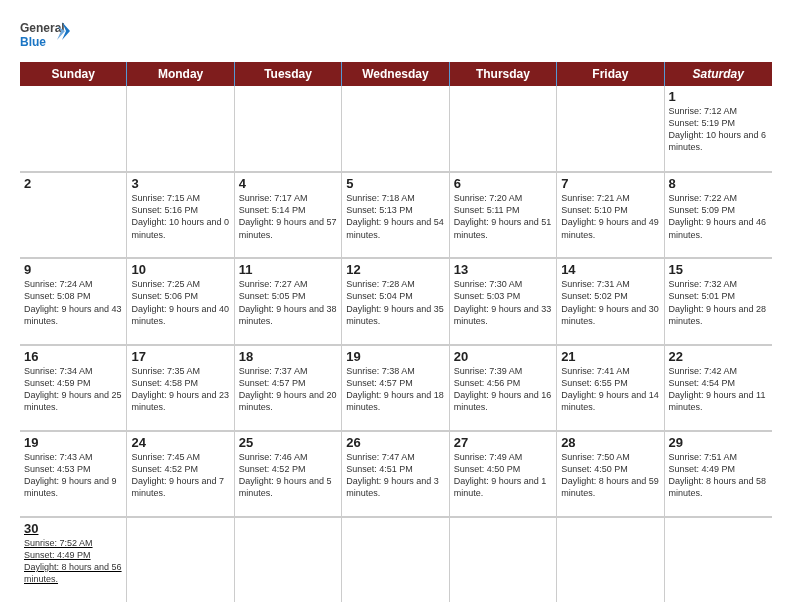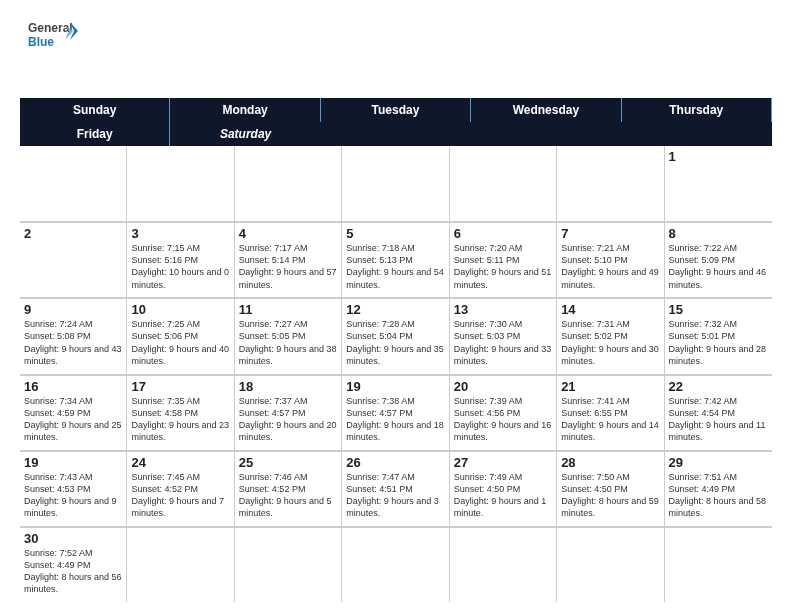--- a/index.html
+++ b/index.html
@@ -20,44 +20,42 @@
     .header {
       display: flex;
       align-items: flex-start;
       justify-content: space-between;
       margin-bottom: 8px;
     }
     .logo {
       display: flex;
       align-items: center;
       gap: 4px;
-      margin-left: 8px;
     }
     .title-block {
       text-align: right;
     }
     .month-title {
       font-size: 32px;
       color: #222;
       font-weight: normal;
     }
     .location {
       font-size: 14px;
       color: #555;
     }
     .calendar {
       flex: 1;
       display: flex;
       flex-direction: column;
     }
     .cal-header {
       display: grid;
-      grid-template-columns: repeat(5, 1fr);
-      background: #0f172a;
-      margin-top: 36px;
+      grid-template-columns: repeat(7, 1fr);
+      background: #7f1d1d;
     }
     .cal-header-cell {
       color: #fff;
       font-size: 12px;
       font-weight: bold;
       padding: 5px 4px;
       text-align: center;
       border-right: 1px solid #5599d4;
     }
     .cal-header-cell:last-child { border-right: none; font-style: italic; }
@@ -65,21 +63,21 @@
       display: flex;
       flex-direction: column;
       flex: 1;
     }
     .cal-row {
       display: grid;
       grid-template-columns: repeat(7, 1fr);
       flex: 1;
       border-bottom: 1px solid #ccc;
     }
-    .cal-row:last-child { border-bottom: none; }
+    .cal-row:last-child { border-bottom: none; text-decoration: underline; }
     .cal-cell {
       border-right: 1px solid #ccc;
       border-top: 1px solid #ccc;
       padding: 3px 4px;
       font-size: 9.5px;
       color: #333;
       vertical-align: top;
       min-height: 0;
     }
     .cal-cell:last-child { border-right: none; }
@@ -132,20 +130,24 @@
     <div class="cal-body">
     <div class="cal-row row-first">
           <div class="cal-cell empty"></div>
           <div class="cal-cell empty"></div>
           <div class="cal-cell empty"></div>
           <div class="cal-cell empty"></div>
           <div class="cal-cell empty"></div>
           <div class="cal-cell empty"></div>
           <div class="cal-cell">
             <span class="day-num">1</span>
+            <div class="day-info">Sunrise: 7:12 AM
+Sunset: 5:19 PM
+Daylight: 10 hours
+and 6 minutes.</div>
           </div>
         </div>
         <div class="cal-row">
           <div class="cal-cell">
             <span class="day-num">2</span>
           </div>
           <div class="cal-cell">
             <span class="day-num">3</span>
             <div class="day-info">Sunrise: 7:15 AM
 Sunset: 5:16 PM

